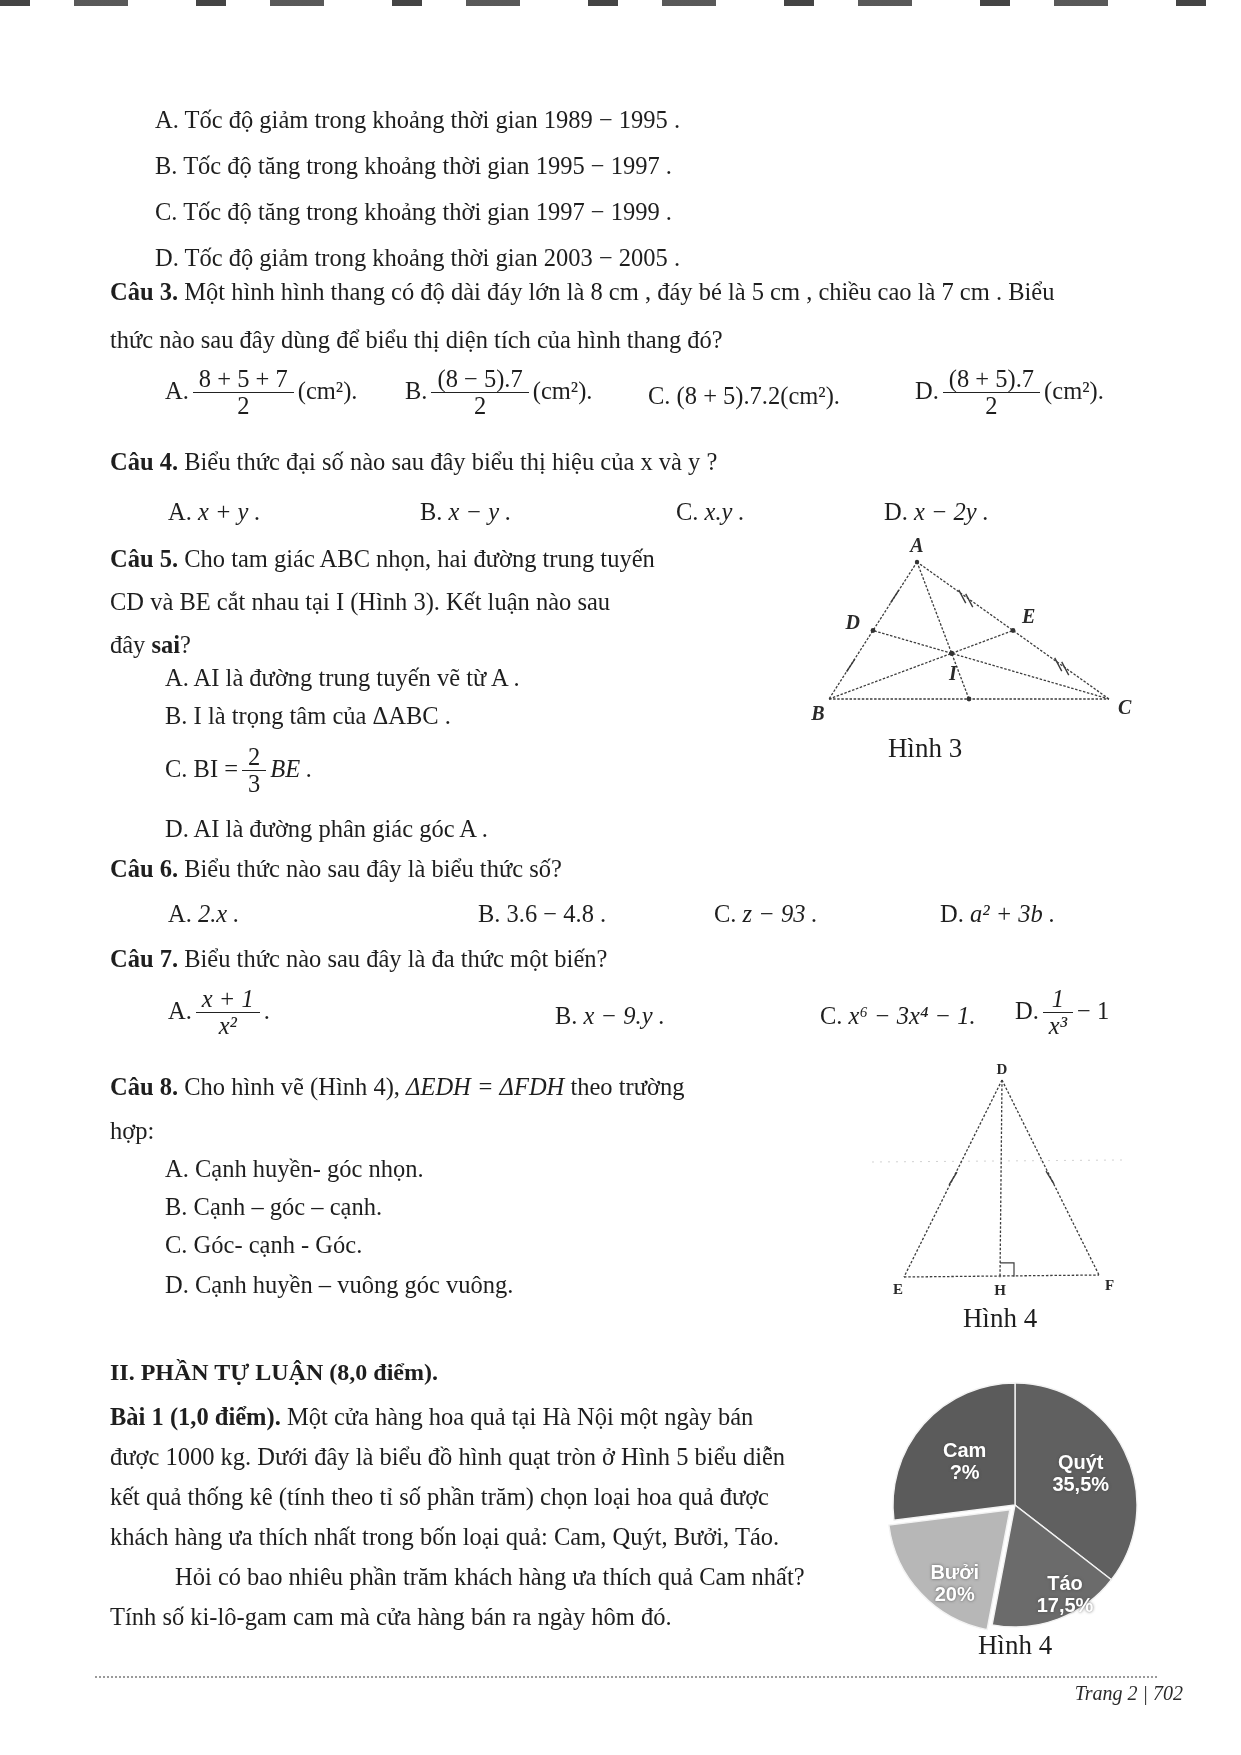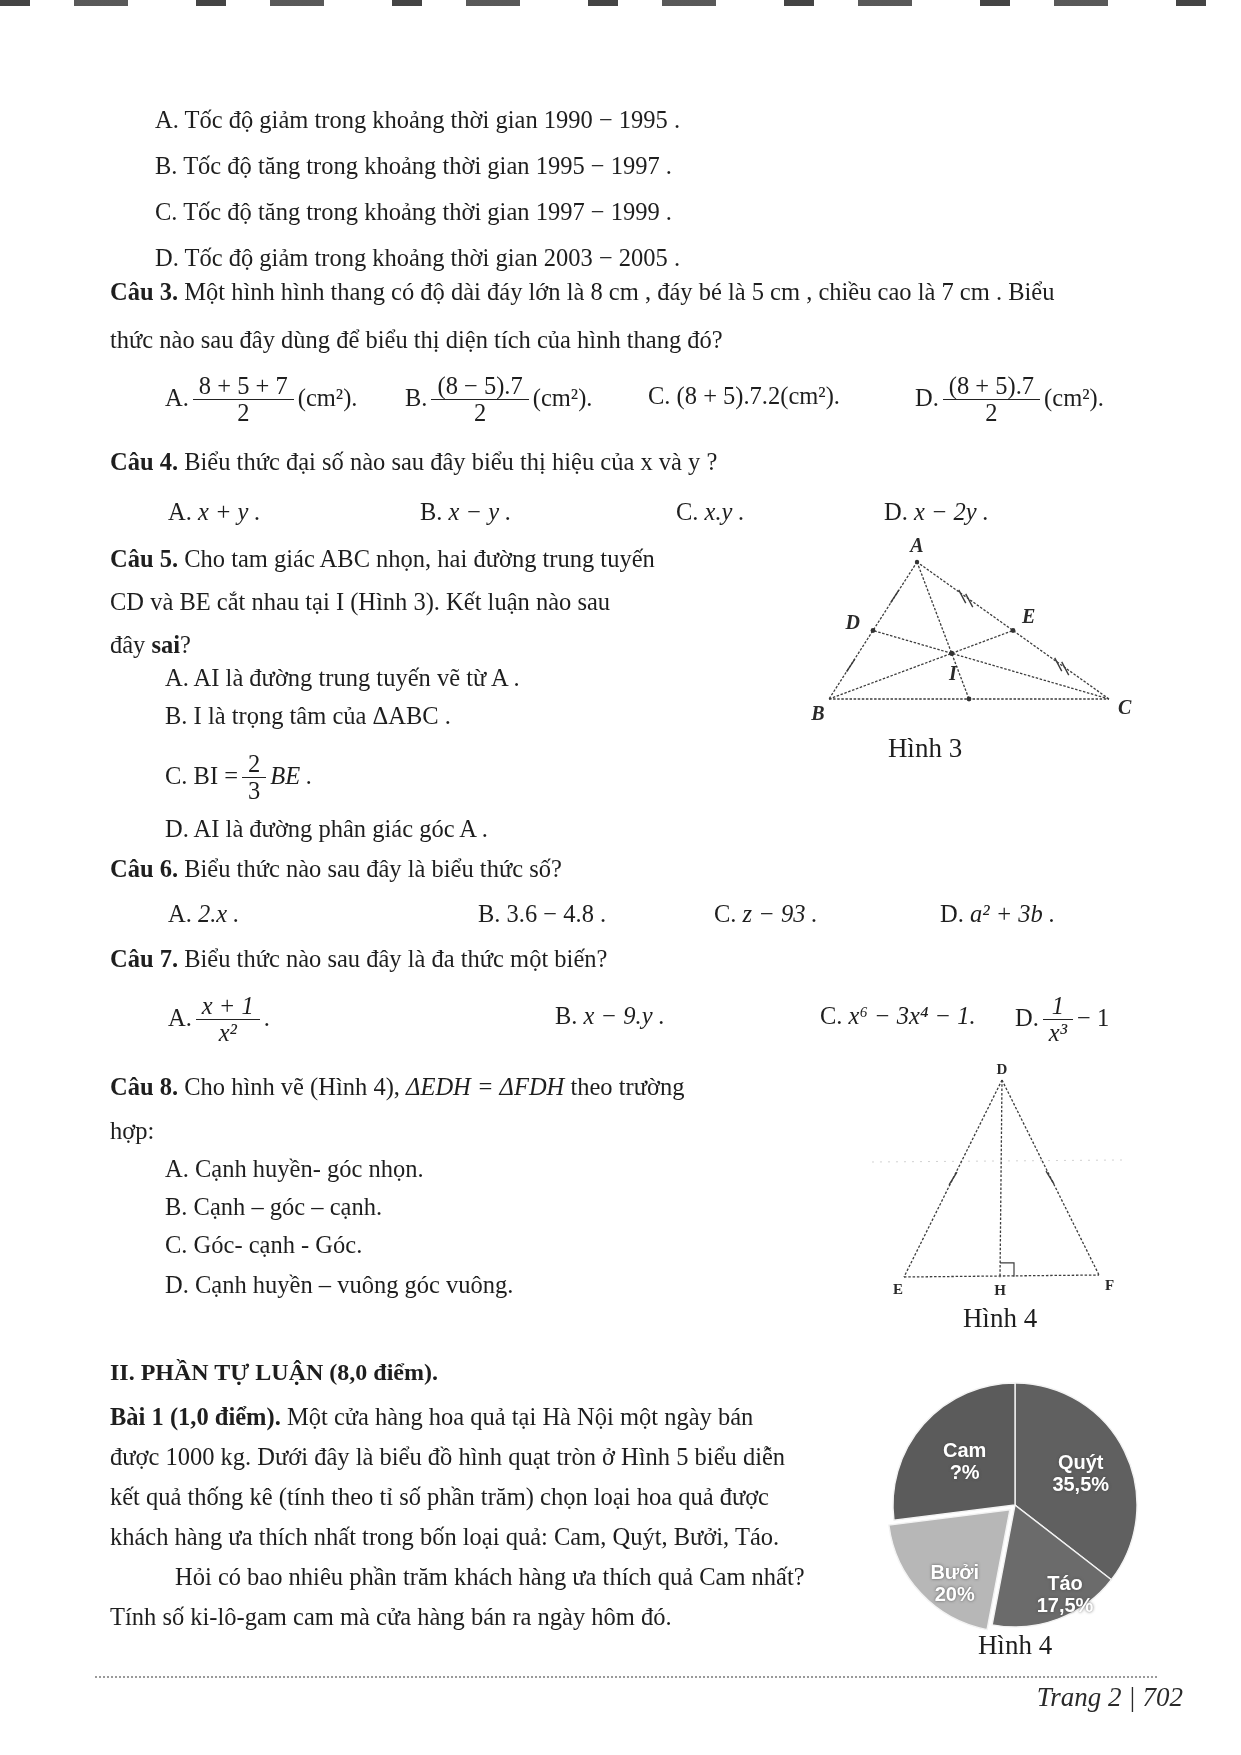--- a/index.html
+++ b/index.html
@@ -1,45 +1,45 @@
 <!DOCTYPE html>
 <html><head>
 <meta charset="utf-8">
 <style>
   html,body{margin:0;padding:0;}
   body{width:1241px;height:1755px;background:#ffffff;position:relative;overflow:hidden;
        font-family:"Liberation Serif","DejaVu Serif",serif;color:#1e1e1e;}
   .t{position:absolute;white-space:nowrap;font-size:24.5px;line-height:1.18;}
   .b{font-weight:700;}
   .mi{font-style:italic;}
-  .frac{display:inline-block;text-align:center;vertical-align:-0.62em;line-height:1.08;margin:11px 4px;}
+  .frac{display:inline-block;text-align:center;vertical-align:-0.62em;line-height:1.08;margin:4px 4px;}
   .frac .fn{display:block;border-bottom:1.6px solid #222;padding:0 6px;}
   .frac .fd{display:block;padding:0 6px;}
   .caption{position:absolute;font-size:27px;text-align:center;}
   .scan-top{position:absolute;left:0;top:0;width:1241px;height:6px;opacity:.8;
     background:repeating-linear-gradient(90deg,#161616 0 30px,transparent 30px 74px,#303030 74px 128px,transparent 128px 196px);}
   .rule{position:absolute;left:95px;top:1676px;width:1062px;border-top:2px dotted #9a9a9a;}
-  .footer{position:absolute;right:58px;top:1682px;font-size:27px;font-style:italic;color:#2a2a2a;}
+  .footer{position:absolute;right:58px;top:1682px;font-size:20px;font-style:italic;color:#2a2a2a;}
   #pie{position:absolute;left:880px;top:1370px;width:270px;height:270px;}
   .pie-label{position:absolute;transform:translate(-50%,-50%);color:#ffffff;
     font-family:"Liberation Sans","DejaVu Sans",sans-serif;font-weight:700;font-size:20px;
     text-align:center;line-height:1.12;text-shadow:0 0 3px rgba(70,70,70,.85);}
   .pie-label span{display:block;}
   svg text{font-family:"Liberation Serif","DejaVu Serif",serif;}
   .figlab{font-weight:700;font-style:italic;font-size:20px;fill:#2a2a2a;}
   .figlab4{font-weight:700;font-size:15px;fill:#2a2a2a;}
 </style>
 </head>
 <body>
 
 <div>
 
   <div class="scan-top"></div>
 
-  <div class="t" style="left:155px;top:106px">A. Tốc độ giảm trong khoảng thời gian 1990 − 1995 .</div>
+  <div class="t" style="left:155px;top:106px">A. Tốc độ giảm trong khoảng thời gian 1989 − 1995 .</div>
   <div class="t" style="left:155px;top:152px">B. Tốc độ tăng trong khoảng thời gian 1995 − 1997 .</div>
   <div class="t" style="left:155px;top:198px">C. Tốc độ tăng trong khoảng thời gian 1997 − 1999 .</div>
   <div class="t" style="left:155px;top:244px">D. Tốc độ giảm trong khoảng thời gian 2003 − 2005 .</div>
 
   <div class="t" style="left:110px;top:278px"><span class="b">Câu 3.</span><span> Một hình hình thang có độ dài đáy lớn là 8 cm , đáy bé là 5 cm , chiều cao là 7 cm . Biểu</span></div>
   <div class="t" style="left:110px;top:326px">thức nào sau đây dùng để biểu thị diện tích của hình thang đó?</div>
 
   <div class="t" style="left:165px;top:362px">
     <span>A.</span><span class="frac"><span class="fn">8 + 5 + 7</span><span class="fd">2</span></span><span>(cm²).</span>
   </div>

